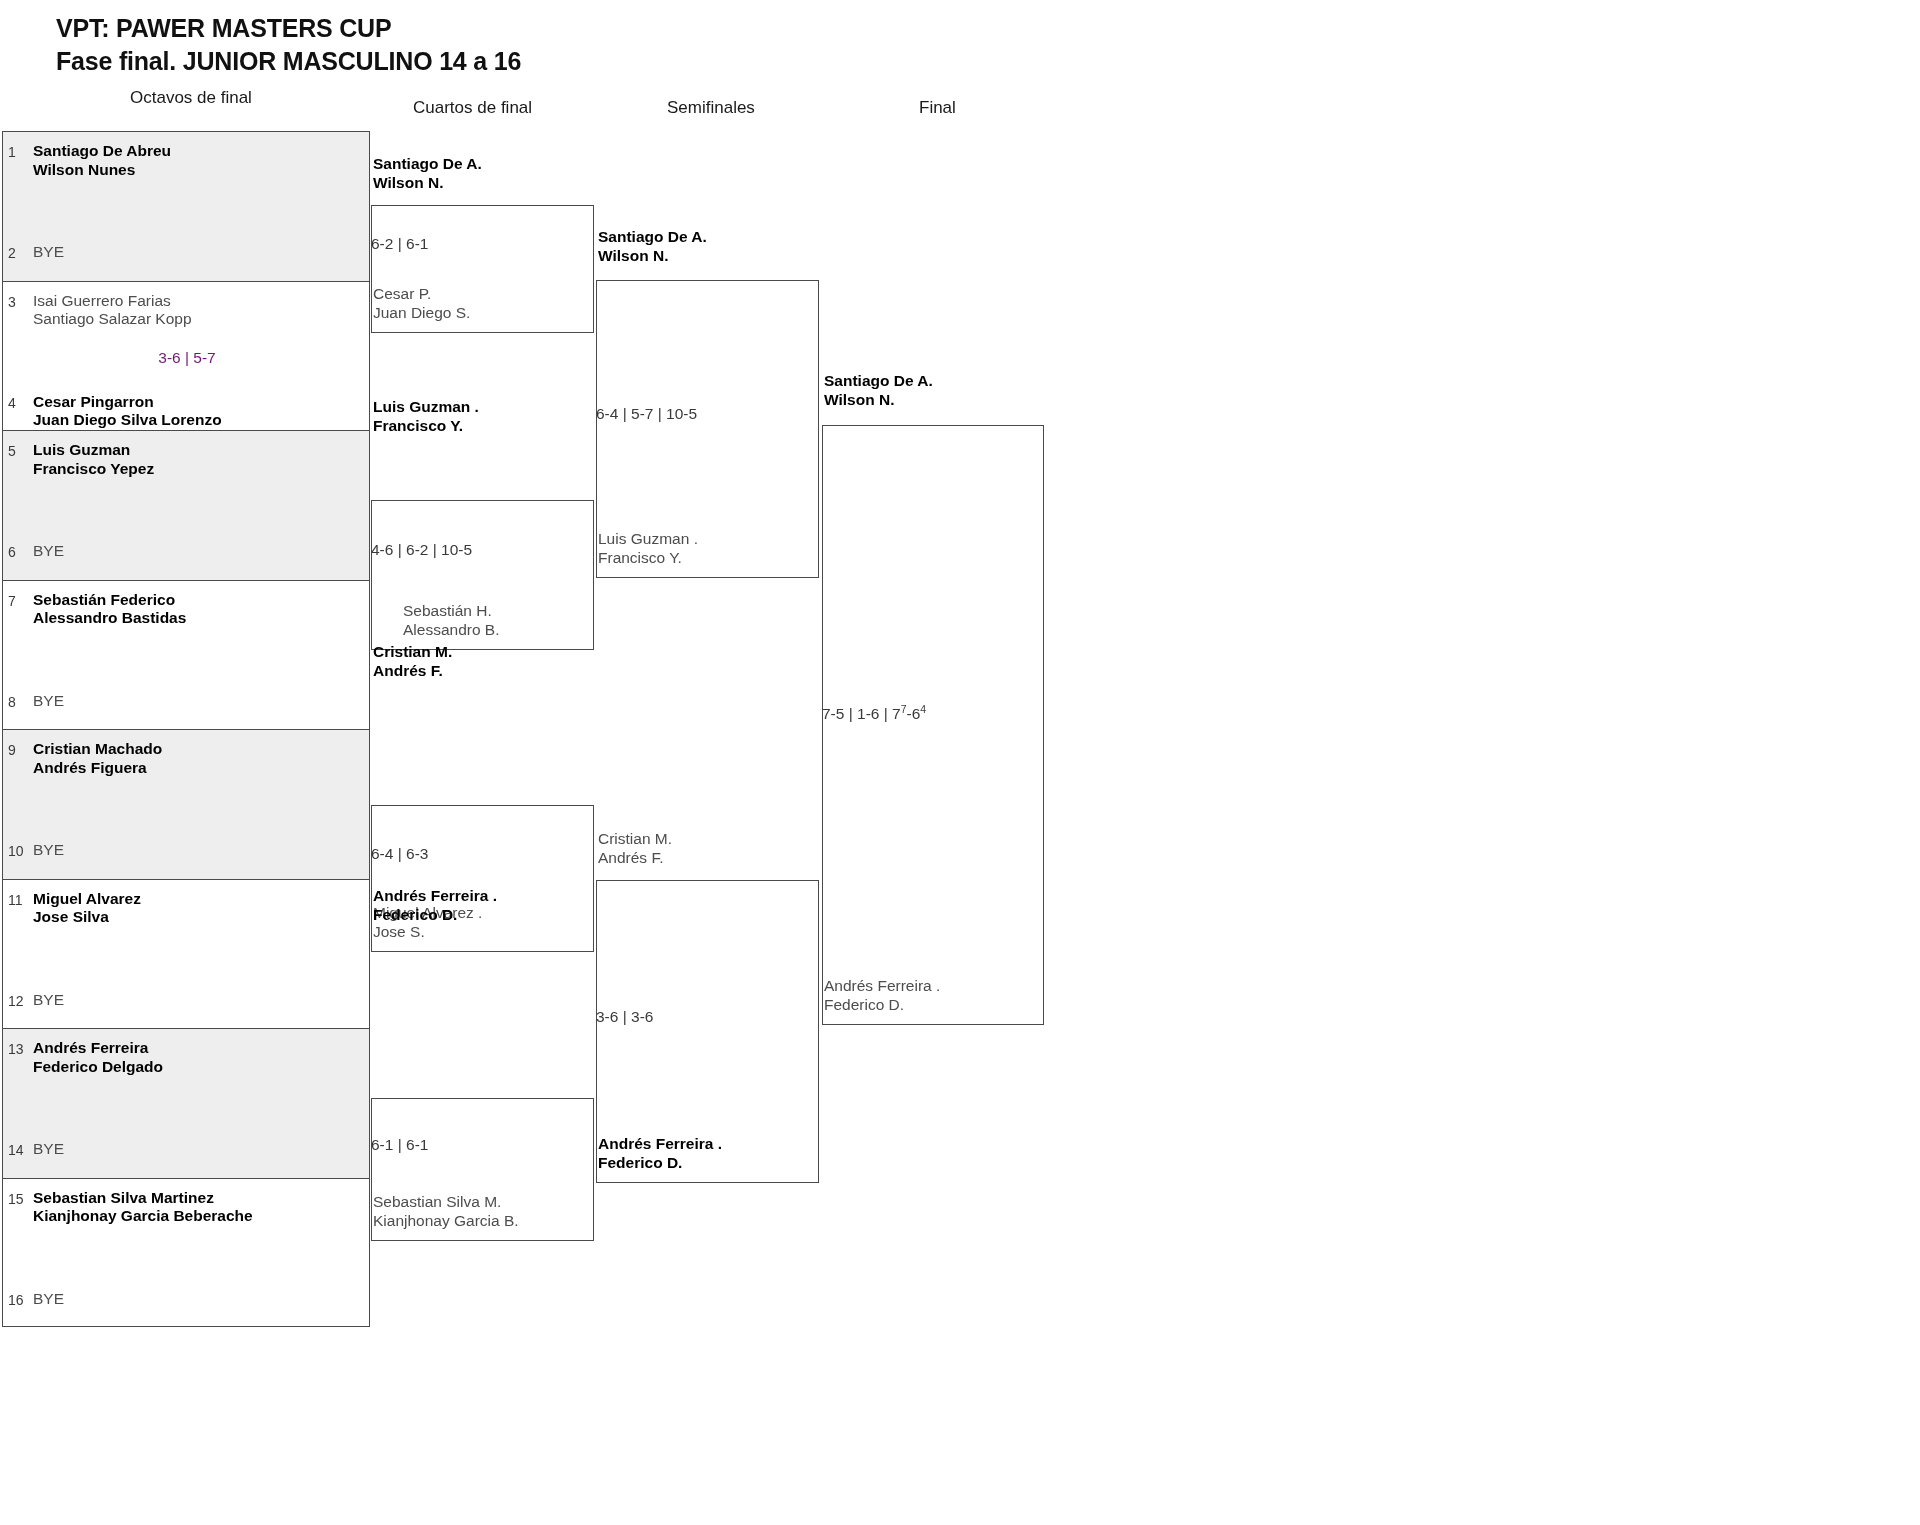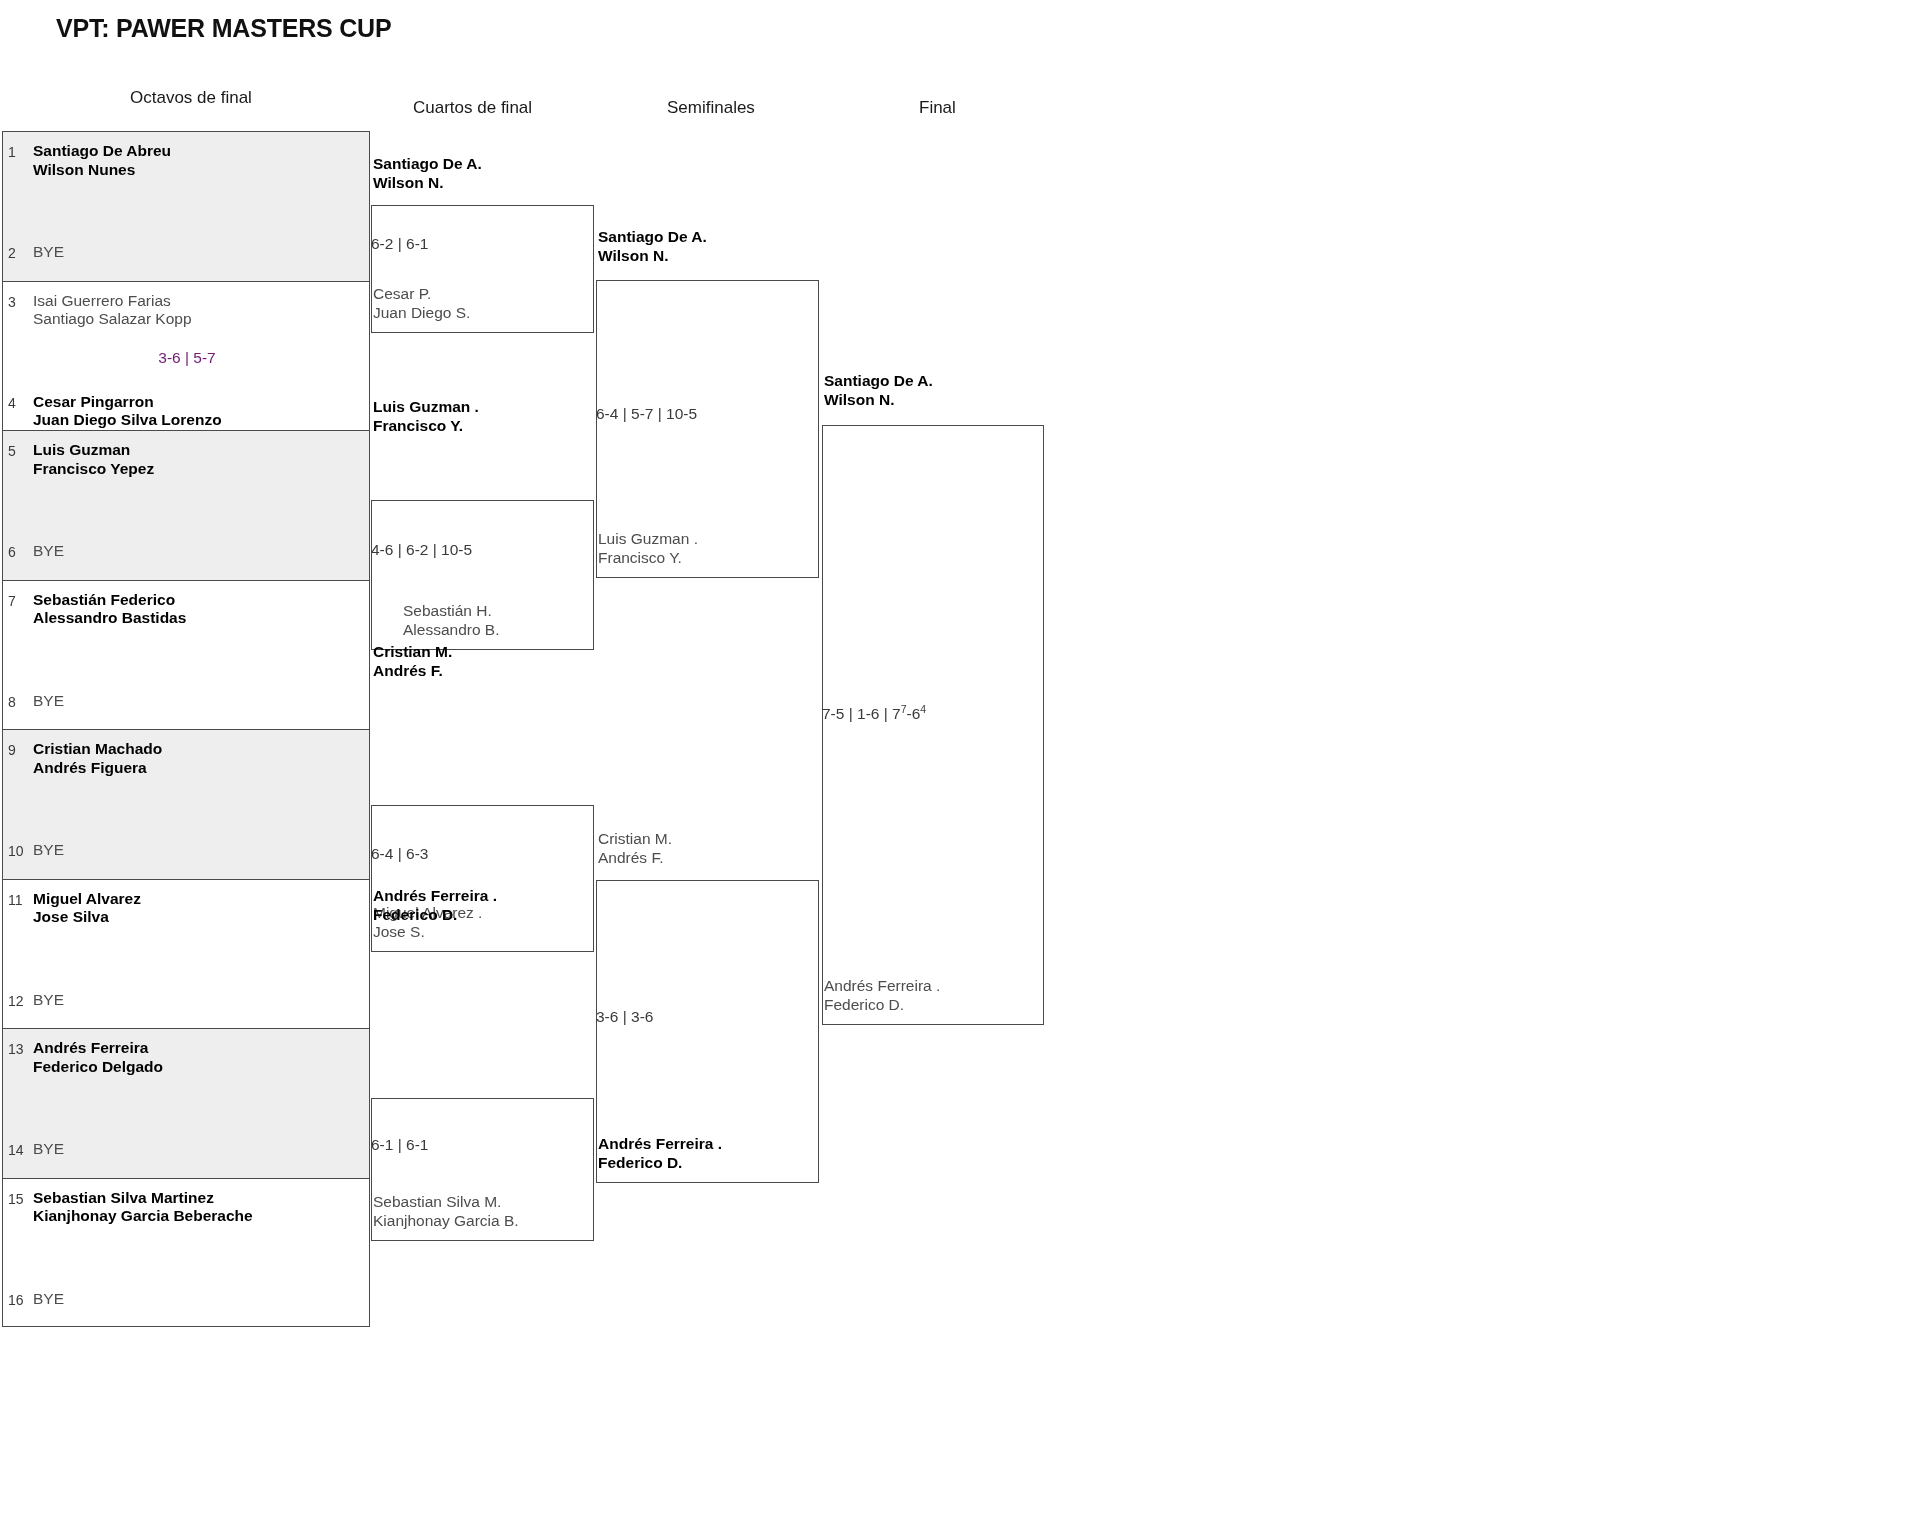--- a/index.html
+++ b/index.html
@@ -131,20 +131,21 @@
   }
   .mscore sup { font-size: 10.5px; vertical-align: super; }
 </style>
 </head>
 <body>
 
 <div id="page">
 
   <div class="title-block">
     <div class="title-line">VPT: PAWER MASTERS CUP</div>
+    <div class="title-line">Fase final. JUNIOR MASCULINO 14 a 16</div>
   </div>
 
 
   <div class="col-header" style="left:130px; top:88px;">Octavos de final</div>
   <div class="col-header" style="left:413px; top:98px;">Cuartos de final</div>
   <div class="col-header" style="left:667px; top:98px;">Semifinales</div>
   <div class="col-header" style="left:919px; top:98px;">Final</div>
 
   <div class="r16-col" id="r16-col">
       <div class="r16-match shaded">

